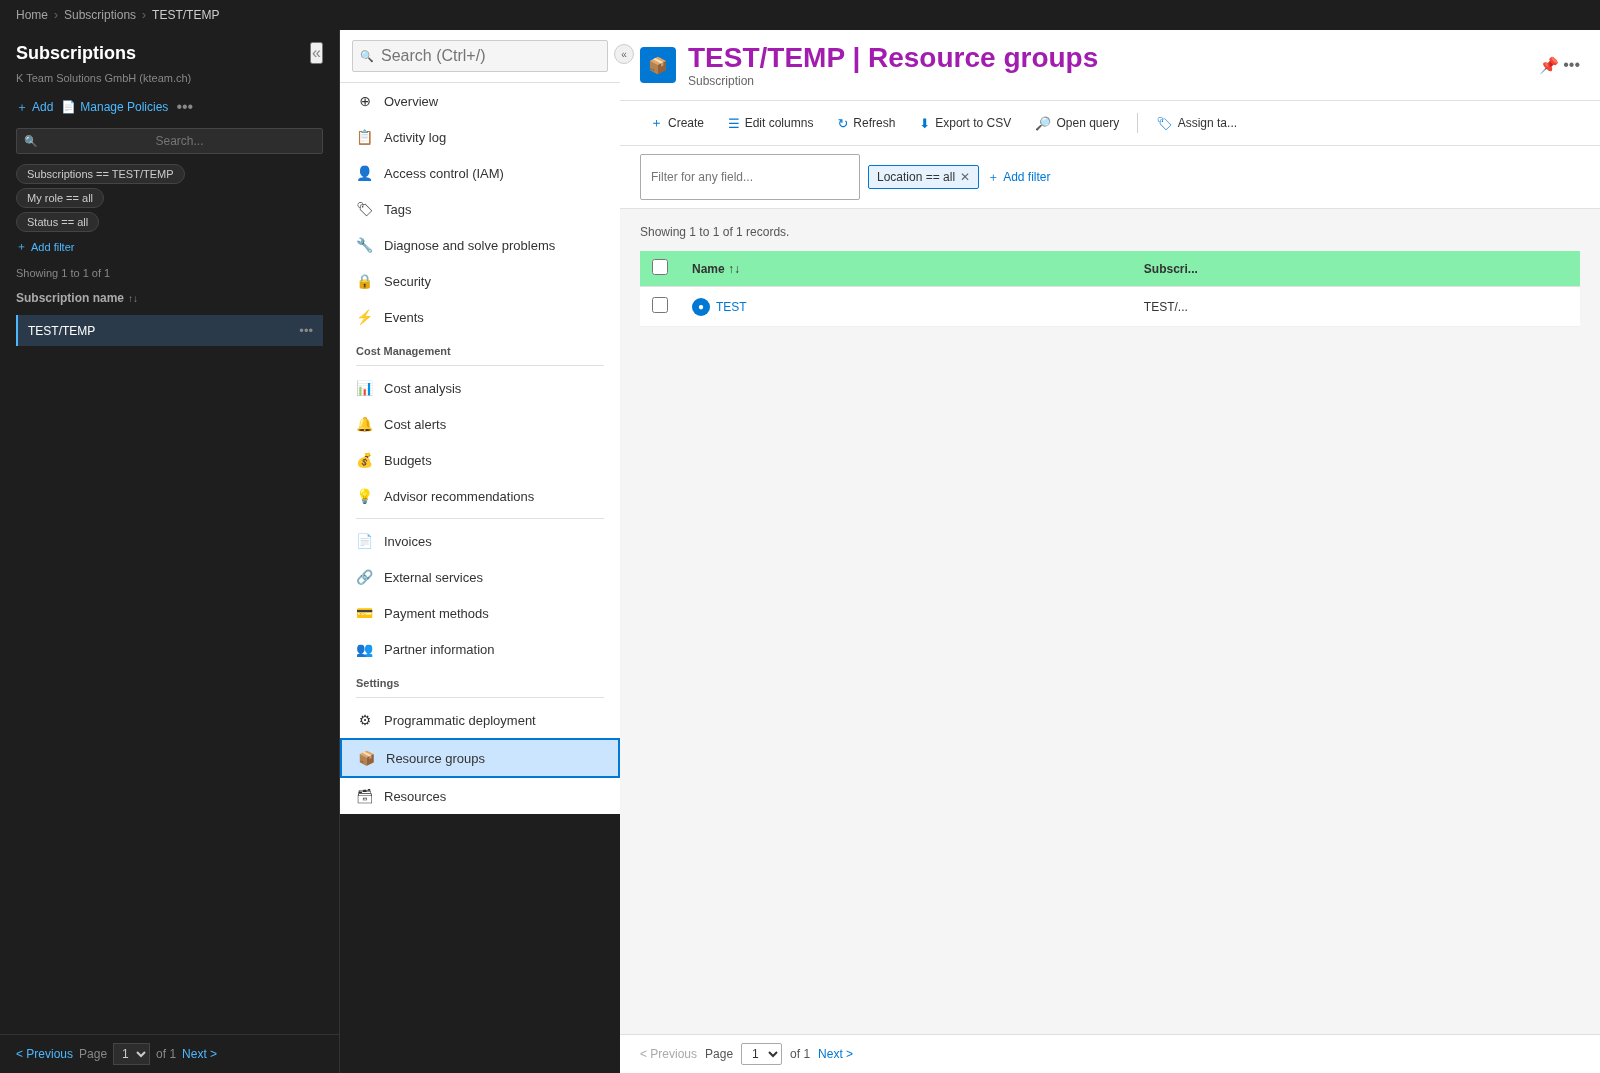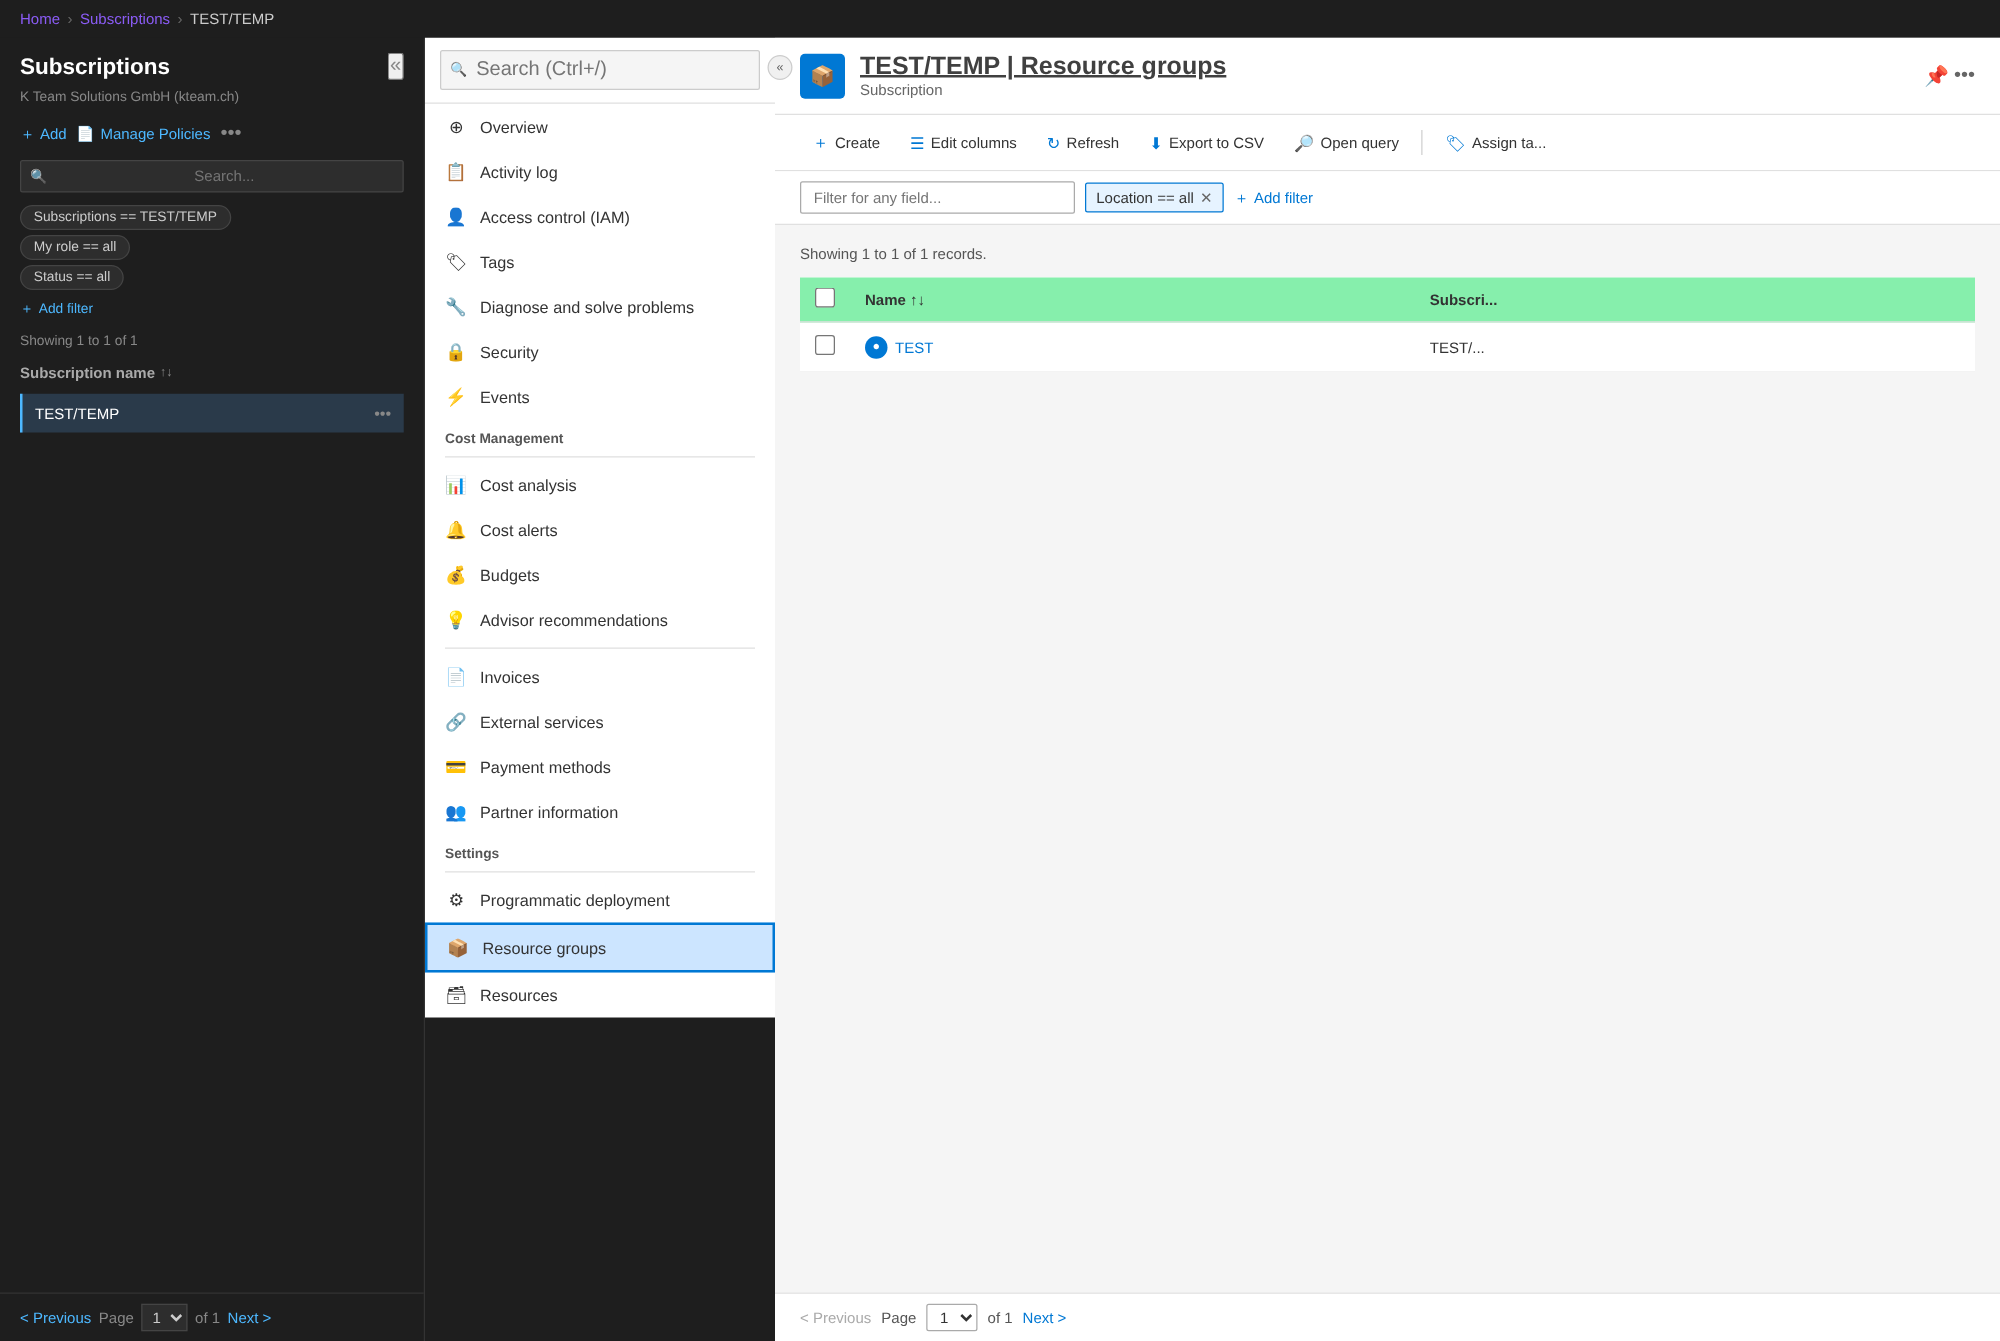--- a/index.html
+++ b/index.html
@@ -19,21 +19,21 @@
       background: #1e1e1e;
       padding: 8px 16px;
       display: flex;
       align-items: center;
       gap: 6px;
       font-size: 12px;
       color: #9ba3b0;
       flex-shrink: 0;
     }
     .breadcrumb-bar a {
-      color: #8b5cf6;
+      color: #a3a3a3;
       text-decoration: none;
     }
     .breadcrumb-sep { color: #666; }
     .breadcrumb-current { color: #cccccc; }
 
     
     .main-layout {
       display: flex;
       flex: 1;
       overflow: hidden;
@@ -314,24 +314,23 @@
       border-radius: 4px;
       display: flex;
       align-items: center;
       justify-content: center;
       color: white;
       font-size: 16px;
       flex-shrink: 0;
     }
     .content-header-title-area {}
     .content-header-title {
-      font-size: 20px;
+      font-size: 28px;
       font-weight: 600;
-      color: #404040;
-      text-decoration: underline;
+      color: #a21caf;
     }
     .content-header-subtitle {
       font-size: 12px;
       color: #666;
     }
     .content-header-actions {
       margin-left: auto;
       display: flex;
       align-items: center;
       gap: 4px;
@@ -389,21 +388,21 @@
       border-bottom: 1px solid #e0e0e0;
       display: flex;
       align-items: center;
       gap: 8px;
       flex-shrink: 0;
     }
     .filter-input {
       background: #ffffff;
       border: 1px solid #aaa;
       color: #333;
-      padding: 5px 10px;
+      padding: 15px 10px;
       font-size: 12px;
       width: 220px;
       border-radius: 2px;
     }
     .location-filter-pill {
       display: flex;
       align-items: center;
       gap: 5px;
       background: #e6f3ff;
       border: 1px solid #0078d4;

